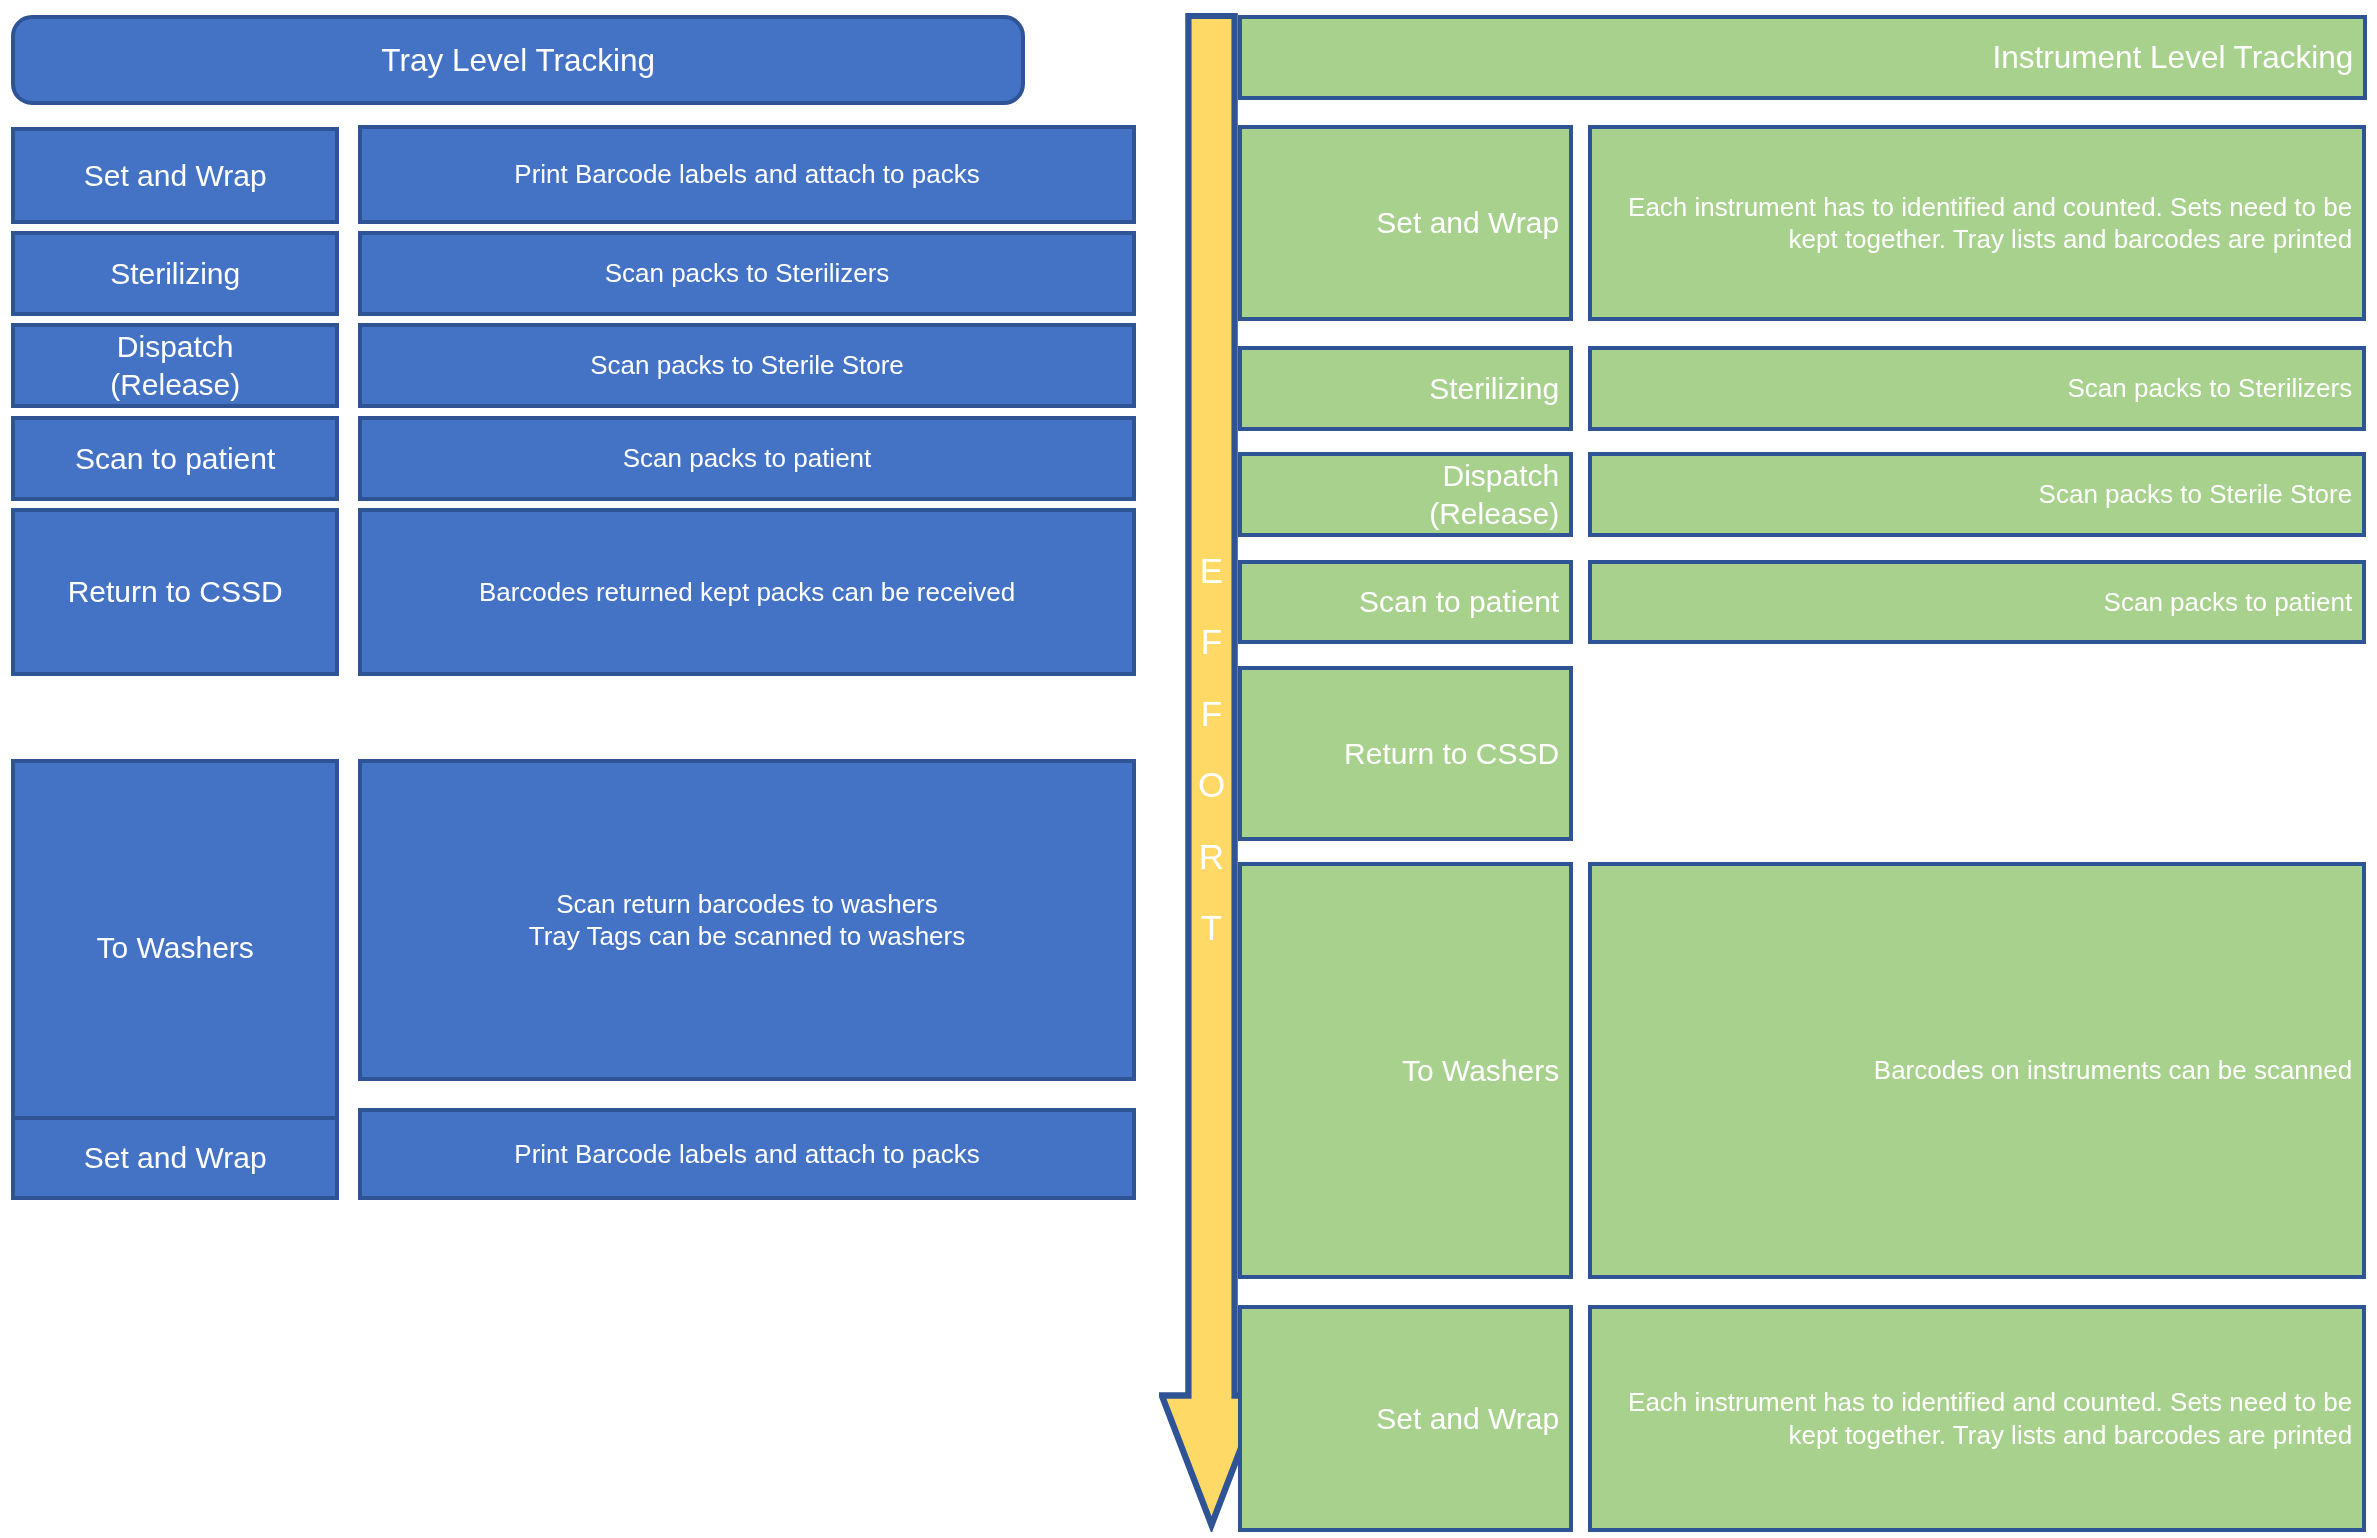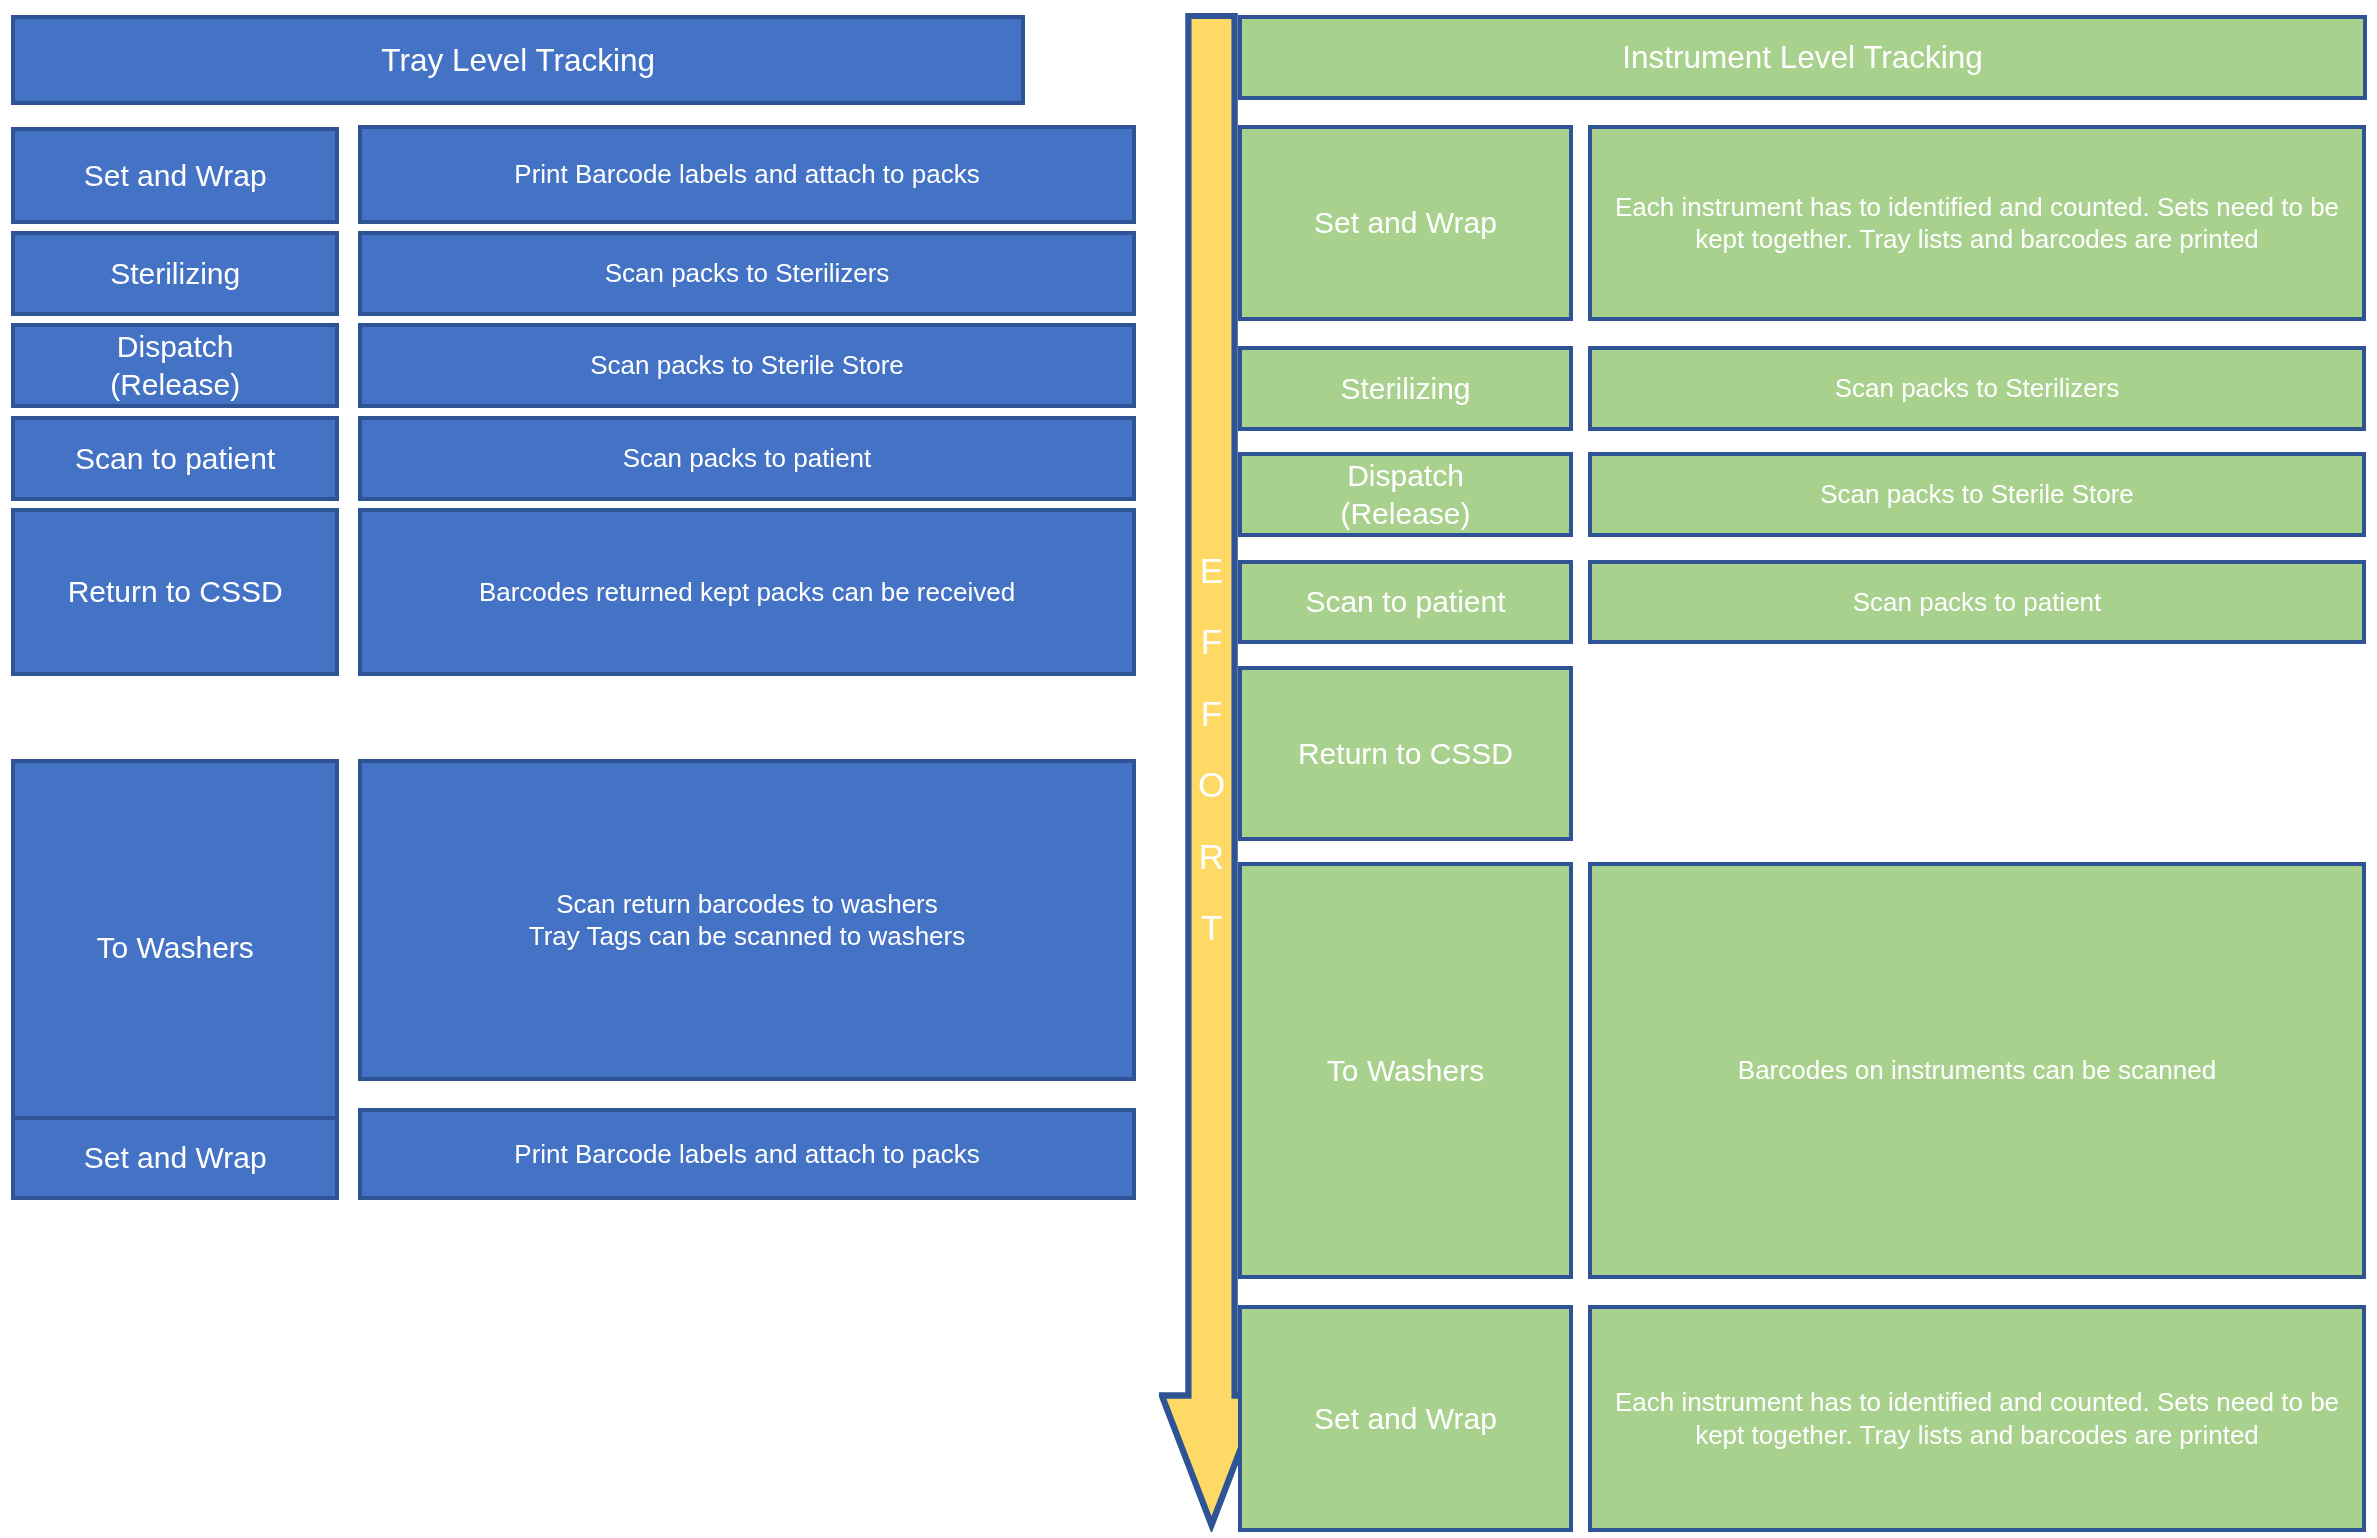--- a/index.html
+++ b/index.html
@@ -35,21 +35,21 @@
     padding: 2.8px 9.8px;
     -webkit-font-smoothing: antialiased;
   }
   .box .txt {
     display: block;
     width: 100%;
     white-space: pre-line;
   }
 
   .blue   { background: #4472C4; }
-  .green  { background: #A9D18E; }
+  .green  { background: #A9D18E; text-align: right; }
 
   .title-box {
     font-size: 31.5px;
   }
   .stage-box {
     font-size: 30px;
   }
   .desc-box {
     font-size: 26px;
   }
@@ -86,21 +86,21 @@
   #effort-label span {
     display: block;
     line-height: 1;
   }
 </style>
 </head>
 <body>
 
 <div id="stage">
 
-  <div class="box blue title-box" style="left:11.2px; top:15.4px; width:1014px; height:90px;">
+  <div class="box blue title-box" style="left:11.2px; top:15.4px; width:1014px; height:90px;border-radius:21px;">
     <span class="txt">Tray Level Tracking</span>
   </div>
 
   <div class="box blue stage-box" style="left:11.2px; top:127px; width:328px; height:97px;">
     <span class="txt">Set and Wrap</span>
   </div>
   <div class="box blue desc-box" style="left:358px; top:125px; width:778px; height:99px;">
     <span class="txt">Print Barcode labels and attach to packs</span>
   </div>
 

